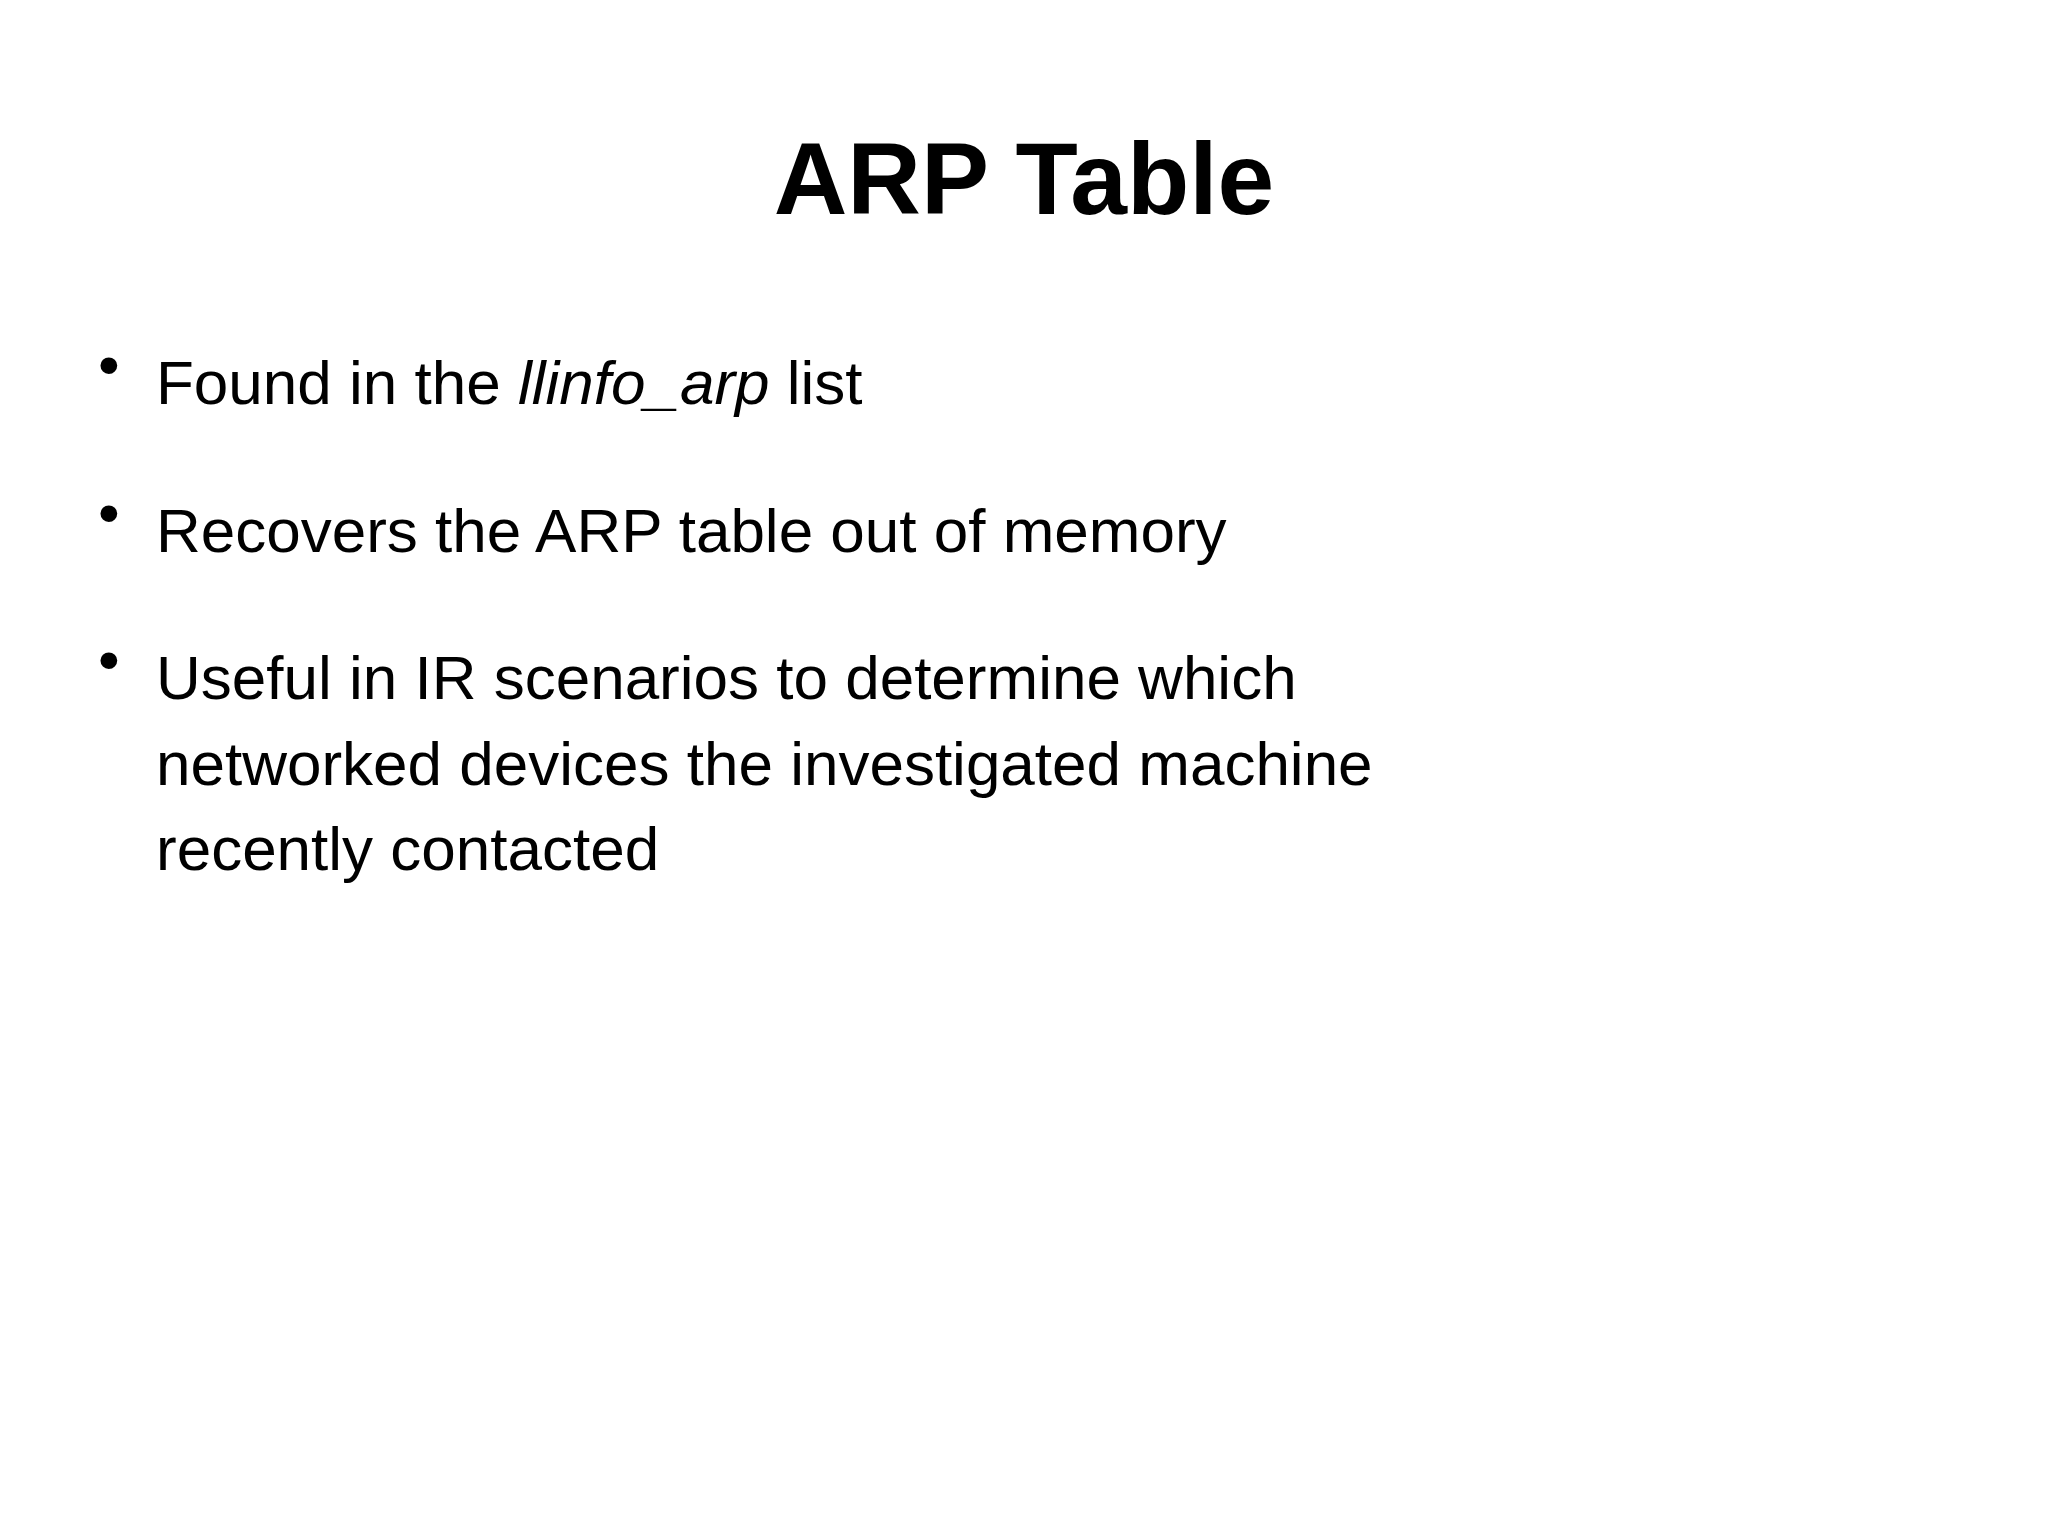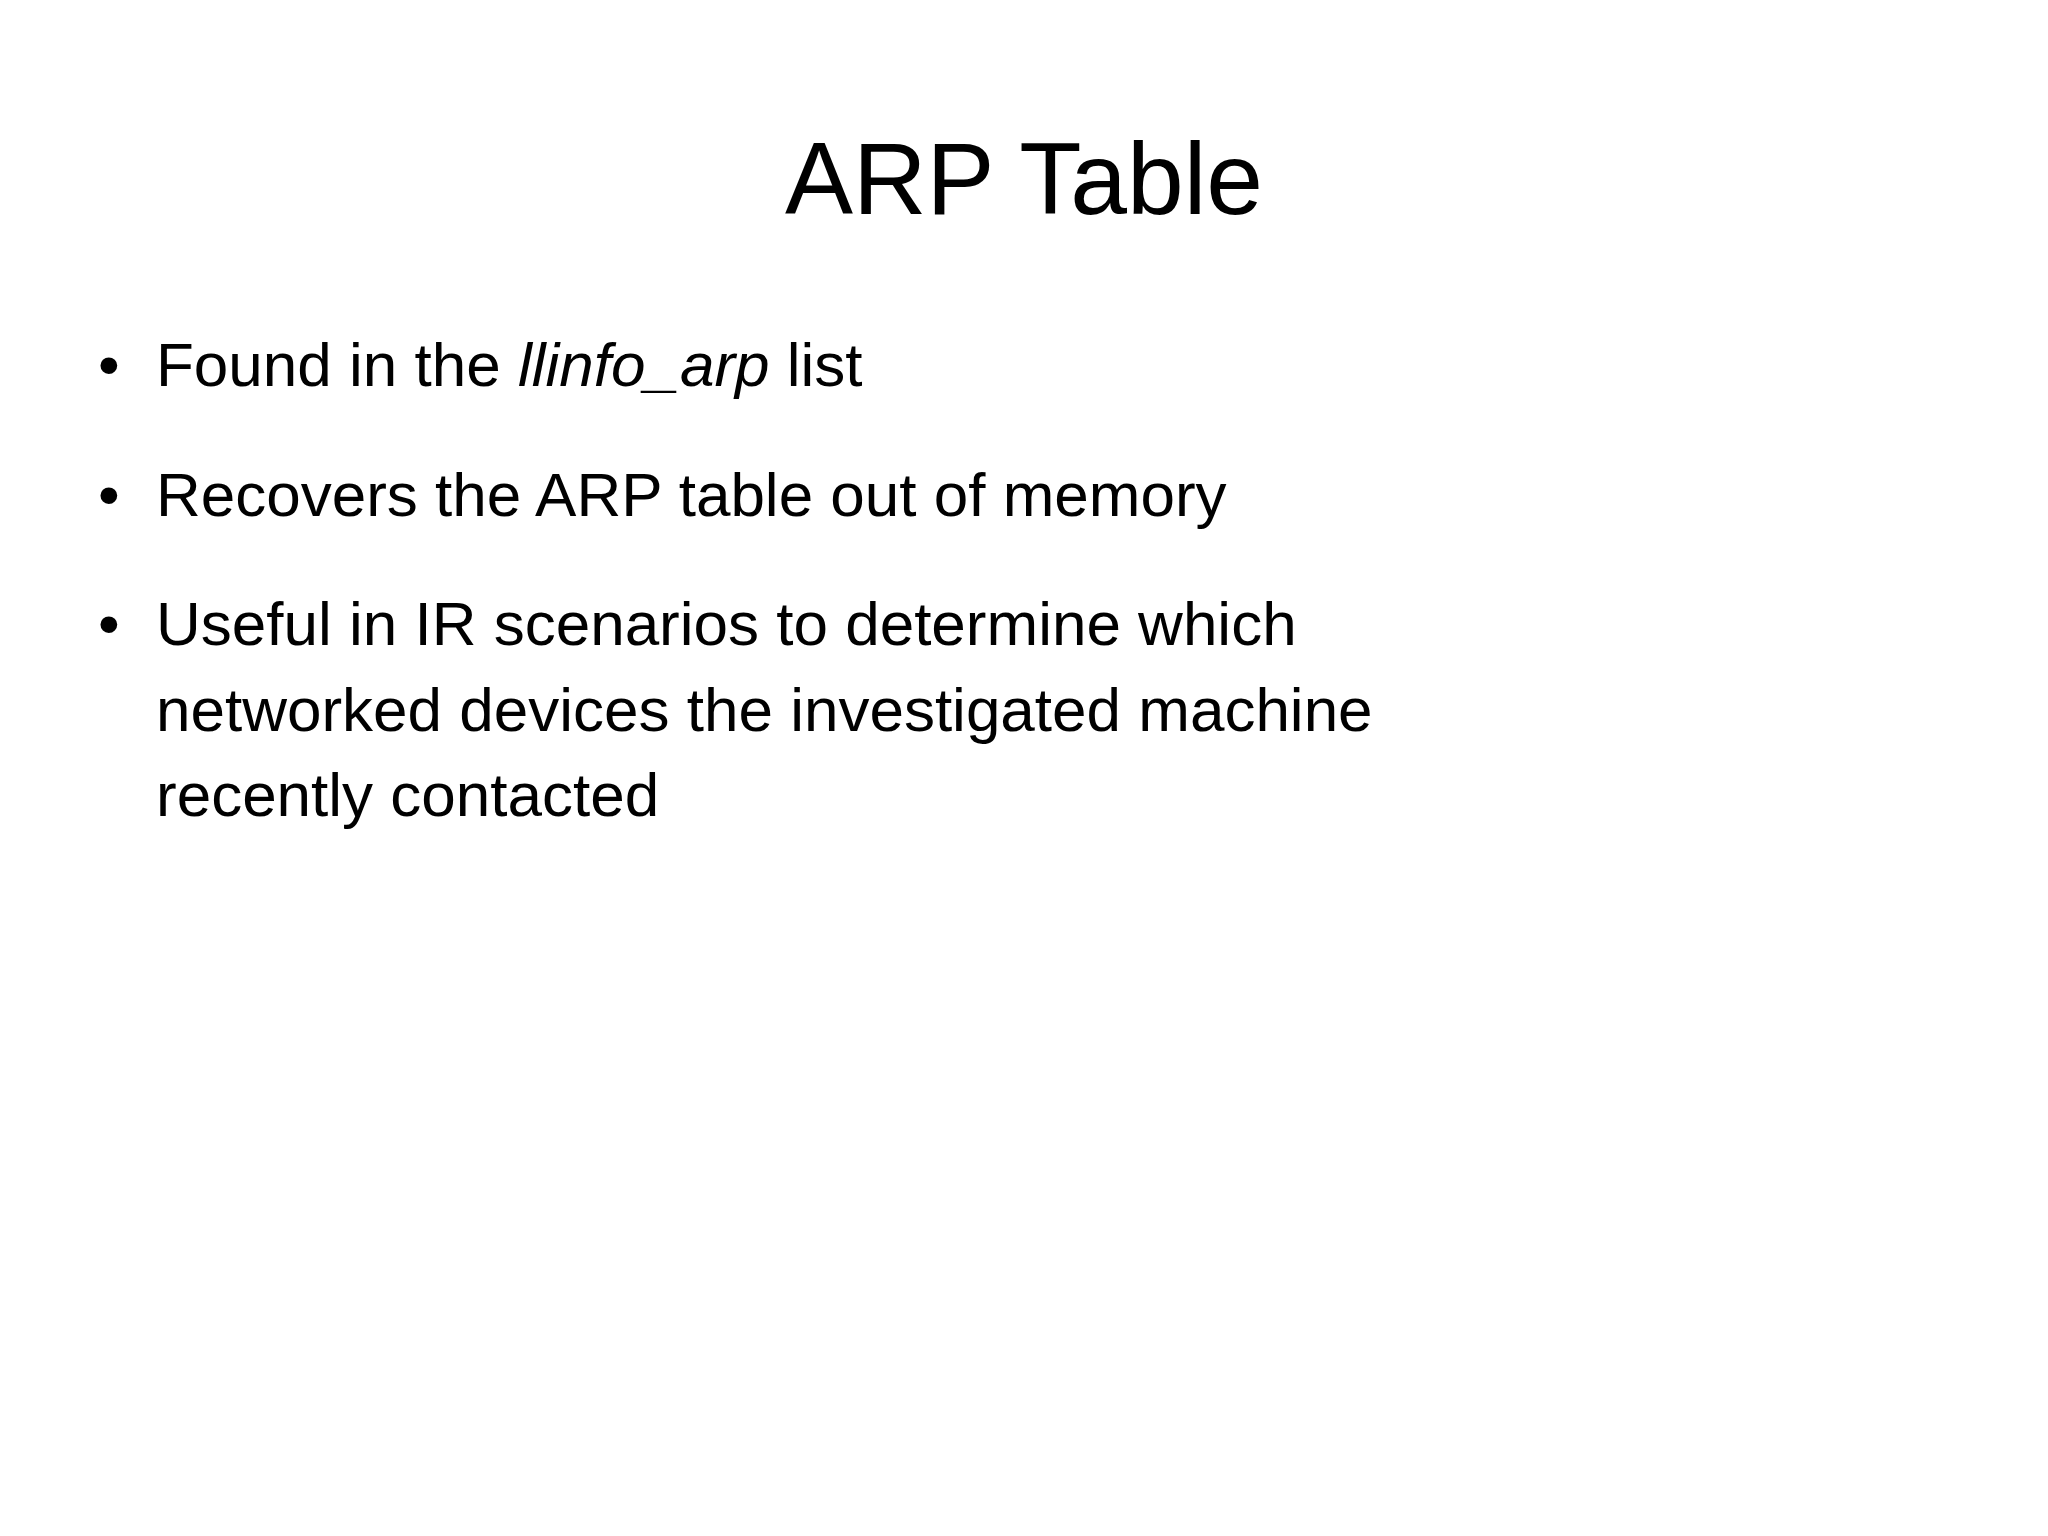--- a/index.html
+++ b/index.html
@@ -18,21 +18,21 @@
     background: #ffffff;
   }
   .slide-title {
     position: absolute;
     top: 118px;
     left: 0;
     width: 2048px;
     text-align: center;
     font-size: 102px;
     line-height: 1.2;
-    font-weight: 400;
+    font-weight: 700;
     letter-spacing: 0;
   }
   .bullet-list {
     position: absolute;
     top: 322px;
     left: 98px;
     width: 1560px;
     list-style: none;
   }
   .bullet-item {
@@ -44,20 +44,21 @@
   }
   .bullet-marker {
     flex: 0 0 58px;
     width: 58px;
     font-size: 62px;
     line-height: 1.38;
   }
   .bullet-text {
     flex: 1 1 auto;
     white-space: pre-line;
+    margin-top: 18px;
   }
   .run-italic {
     font-style: italic;
   }
 </style>
 </head>
 <body>
 
 <div class="slide">
 

